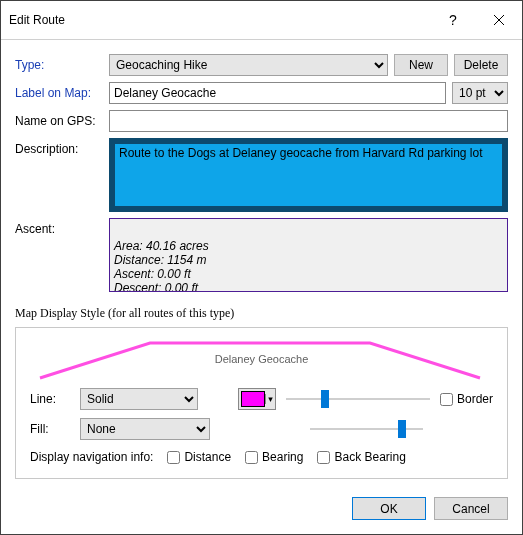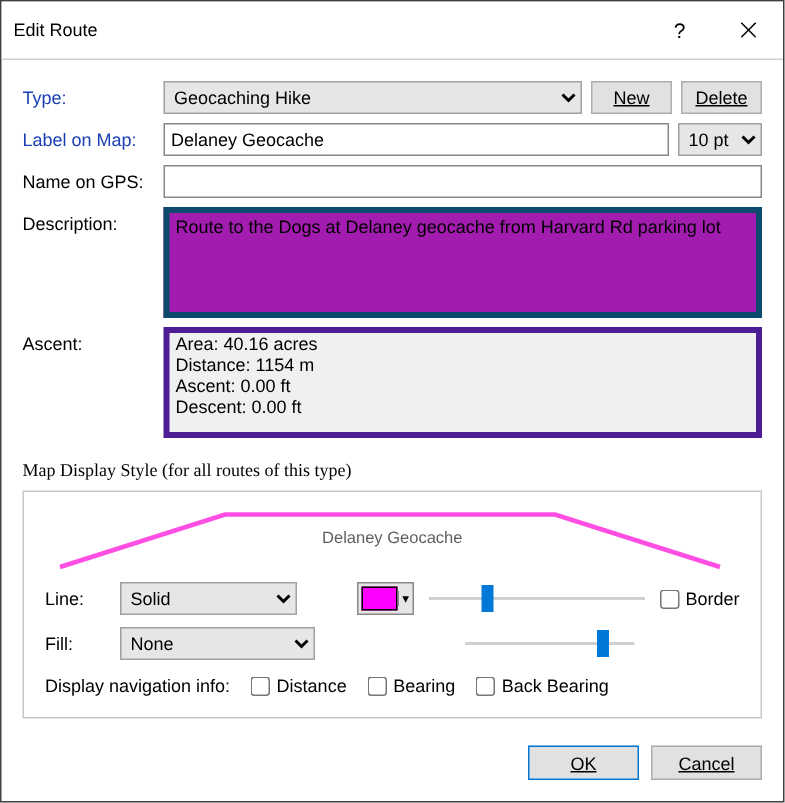--- a/index.html
+++ b/index.html
@@ -57,41 +57,41 @@
     border: 1px solid #a0a0a0;
     padding: 0 2px;
   }
   input[type=text] {
     height: 22px;
     background: #fff;
     border: 1px solid #888;
     padding: 0 4px;
   }
   textarea {
-    background: #a21caf;
-    border: 4px solid #0c4a6e;
+    background: #0ea5e9;
+    border: 6px solid #0c4a6e;
     padding: 2px 4px;
     resize: none;
     overflow-y: scroll;
   }
   .readonly {
     background: #f0f0f0;
-    border: 4px solid #4c1d95;
-    padding: 0 4px;
+    border: 1px solid #4c1d95;
+    padding: 20px 4px;
     font-size: 12px;
     overflow-y: scroll;
     white-space: pre-line;
+    font-style: italic;
   }
   button.win {
     height: 22px;
     min-width: 54px;
     background: #e1e1e1;
     border: 1px solid #adadad;
     padding: 0 3px;
-    text-decoration: underline;
   }
   button.win.primary {
     border: 1.5px solid #0078d7;
     background: #e1e1e1;
   }
   .group-label { margin-top: 8px; font-family: Liberation Serif, serif; }
   .style-box {
     border: 1px solid #c8c8c8;
     padding: 10px 14px 14px 14px;
   }

